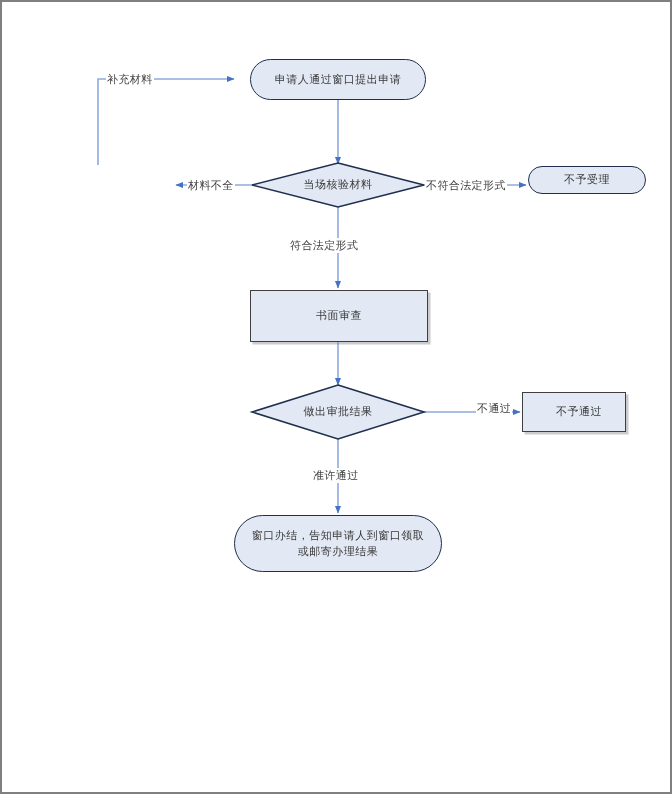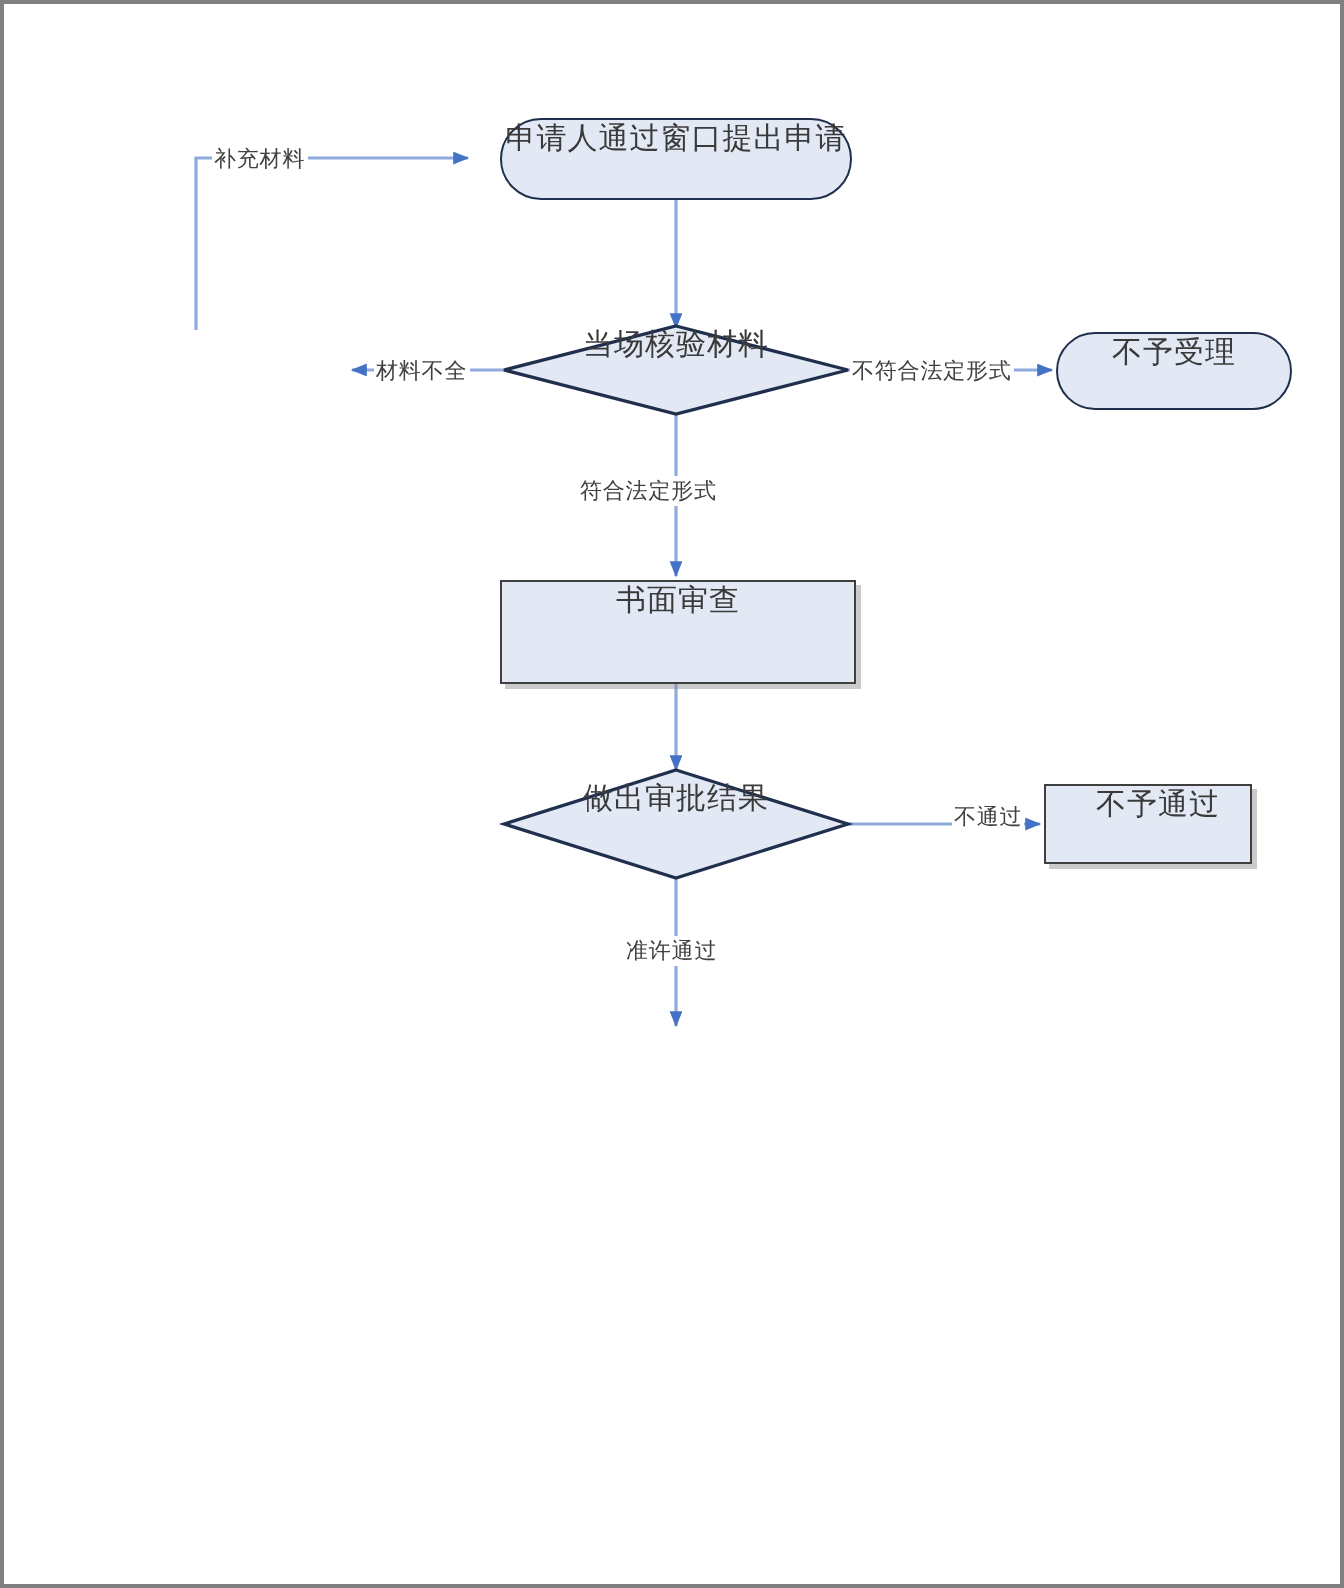--- a/index.html
+++ b/index.html
@@ -23,26 +23,26 @@
     position: absolute;
     left: 0;
     top: 0;
     width: 672px;
     height: 794px;
   }
   .node {
     position: absolute;
     box-sizing: border-box;
     display: flex;
-    align-items: flex-start;
+    align-items: center;
     justify-content: center;
     text-align: center;
     background: #e3e9f4;
     color: #3a3a3a;
-    font-size: 15px;
+    font-size: 11px;
     line-height: 1.45;
     letter-spacing: 0.5px;
     z-index: 3;
   }
   .node.process {
     border: 1.4px solid #3f3f3f;
     box-shadow: 2.5px 2.5px 0 rgba(140,140,140,0.45);
   }
   .node.terminator {
     border: 1.4px solid #1f2f4d;
@@ -102,36 +102,39 @@
 
   <div class="node terminator" style="left:248px; top:57px; width:176px; height:41px;">
     <span>申请人通过窗口提出申请</span>
   </div>
 
 
   <div class="node decision" style="left:250px; top:161px; width:172px; height:44px;">
     <span>当场核验材料</span>
   </div>
 
-  <div class="node terminator" style="left:526px; top:164px; width:118px; height:39px;">
+  <div class="node terminator" style="left:526px; top:164px; width:118px; height:28px;">
     <span>不予受理</span>
   </div>
 
   <div class="node process" style="left:248px; top:288px; width:178px; height:52px;">
     <span>书面审查</span>
   </div>
 
   <div class="node decision" style="left:250px; top:388px; width:172px; height:44px;">
     <span>做出审批结果</span>
   </div>
 
   <div class="node process" style="left:520px; top:390px; width:104px; height:40px;padding-left:10px;">
     <span>不予通过</span>
   </div>
 
+  <div class="node terminator" style="left:232px; top:513px; width:208px; height:57px; padding:0 16px;">
+    <span>窗口办结，告知申请人到窗口领取或邮寄办理结果</span>
+  </div>
 
   <div class="edge-label" style="left:104px; top:70px;">
     <span>补充材料</span>
   </div>
 
   <div class="edge-label" style="left:185px; top:176px;">
     <span>材料不全</span>
   </div>
 
   <div class="edge-label" style="left:423px; top:176px;">

